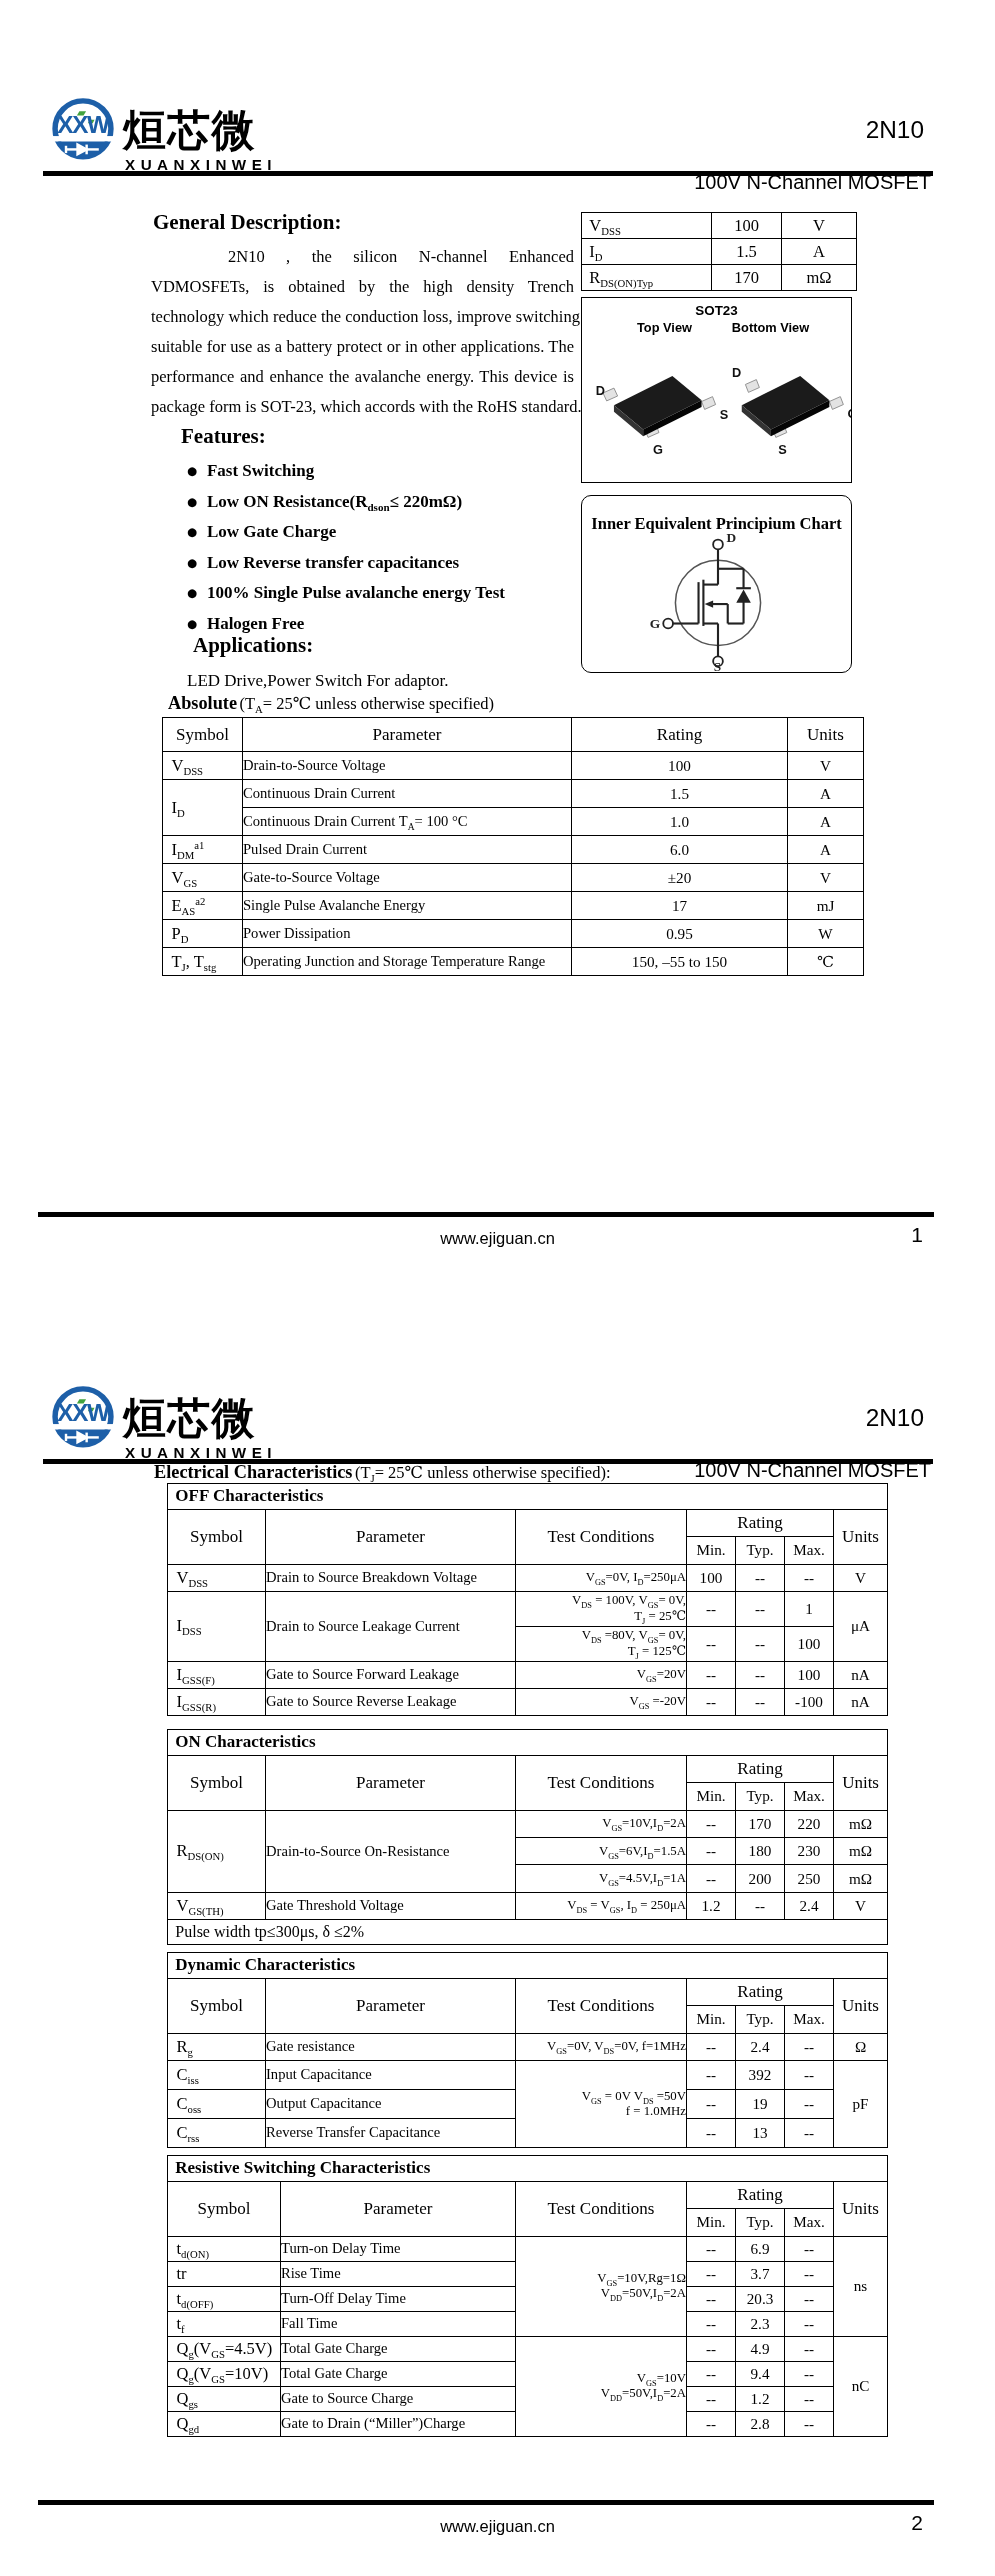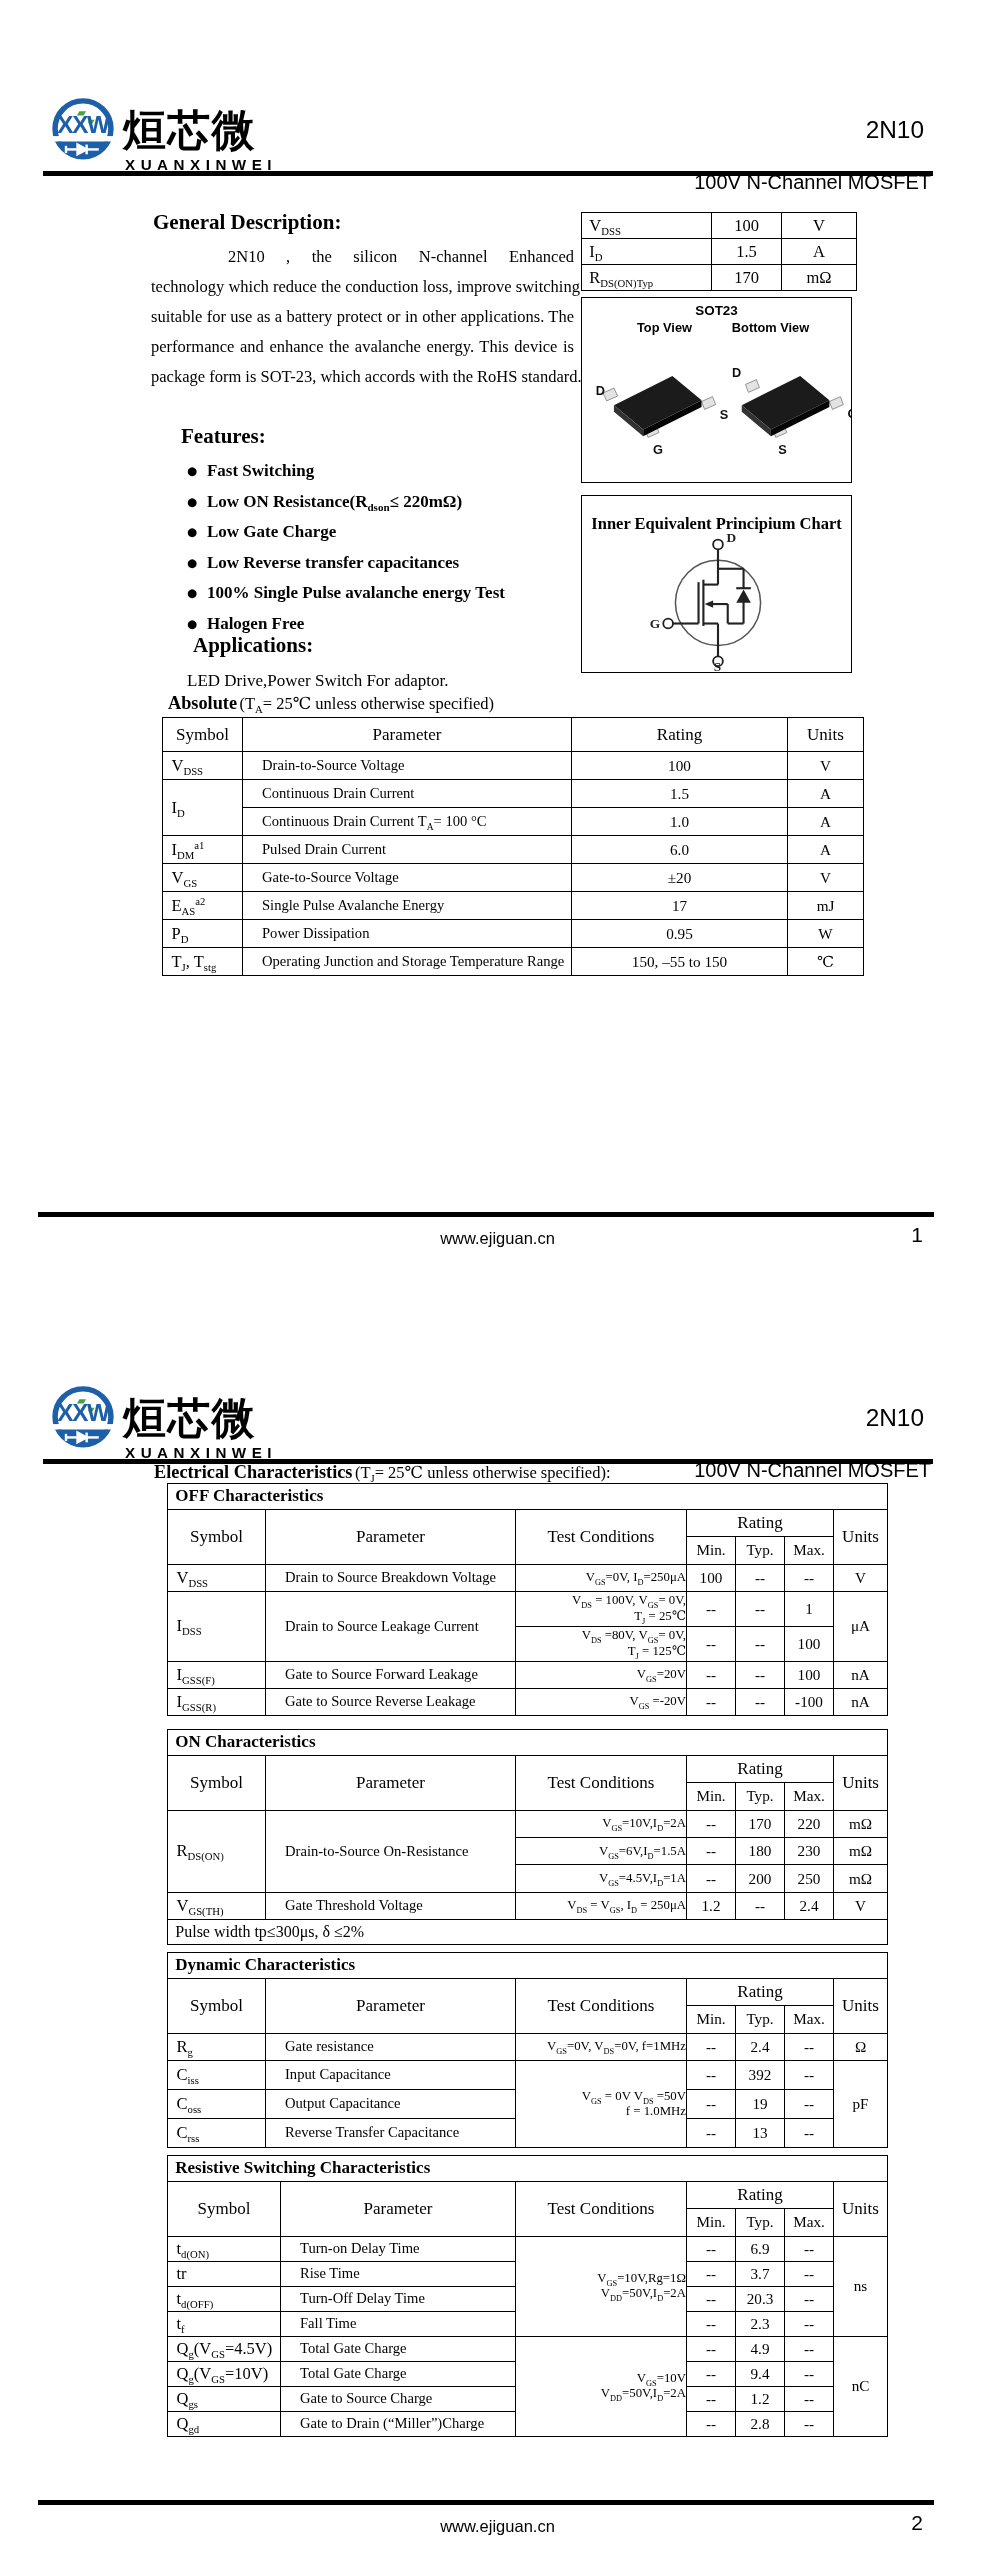--- a/index.html
+++ b/index.html
@@ -60,21 +60,21 @@
 
   
   table.ctable { position:absolute; border-collapse:collapse; table-layout:fixed; border:1.8px solid #000; background:#fff; }
   .ctable td { border:1.2px solid #000; overflow:hidden; }
   .ttitle { font-weight:bold; font-size:17px; padding-left:7.3px; text-align:left; }
   .hc  { text-align:center; font-size:17px; }
   .hb  { border-bottom-width:1.8px !important; }
   tr.grp td { border-top-width:1.8px; }
   tr.sub td { border-top-width:0.6px; }
   td.sym { padding-left:8.5px; font-size:16.5px; text-align:left; }
-  td.par { padding-left:19px; font-size:14.6px; text-align:left;margin-top:28px; }
+  td.par { padding-left:0; font-size:14.6px; text-align:left;margin-top:28px; }
   td.cnd { padding-left:6.1px; font-size:12.8px; line-height:15.2px; text-align:right; }
   td.num { text-align:center; font-size:15.2px; }
   td.unt { text-align:center; font-size:15.2px; }
   td.note { padding-left:7.3px; font-size:16px; text-align:left; }
   .ec-heading { position:absolute; left:154px; top:174px; }
   sub { font-size:65%; line-height:0; }
   sup { font-size:65%; line-height:0; }
 </style>
 </head>
 <body>
@@ -100,20 +100,21 @@
   </div>
   <div class="brand-cn">烜芯微</div>
   <div class="brand-en">XUANXINWEI</div>
   <div class="part-no">2N10</div>
   <div class="subtitle">100V N-Channel MOSFET</div>
   <div class="hdr-rule"></div>
 
   <div class="gd-title">General Description:</div>
   <div class="gd-body">
     <div class="gd-line gd-first">2N10 , the silicon N-channel Enhanced</div>
+    <div class="gd-line">VDMOSFETs, is obtained by the high density Trench</div>
     <div class="gd-line">technology which reduce the conduction loss, improve switching</div>
     <div class="gd-line">suitable for use as a battery protect or in other applications. The</div>
     <div class="gd-line">performance and enhance the avalanche energy. This device is</div>
     <div class="gd-line">package form is SOT-23, which accords with the RoHS standard.</div>
   </div>
 
   <table class="stable">
     <colgroup>
         <col style="width:130px">
         <col style="width:70px">
@@ -163,21 +164,21 @@
         <polygon points="262,112 358,64 406,104 310,152" fill="#1b1b1b"></polygon>
         <polygon points="262,112 310,152 310,163 262,123" fill="#333333"></polygon>
         <polygon points="310,152 406,104 406,115 310,163" fill="#050505"></polygon>
         <text x="246" y="66" class="svg-label">D</text>
         <text x="436" y="133" class="svg-label">G</text>
         <text x="322" y="192" class="svg-label">S</text>
       </g>
     </svg>
   </div>
 
-  <div class="obox" style="left:581px;top:495px;width:271px;height:178px;">
+  <div class="obox" style="left:581px;top:495px;width:271px;height:178px;border-radius:10px;">
     <div class="eq-title">Inner Equivalent Principium Chart</div>
     <svg viewBox="0 0 240 230" width="146" height="140" style="position:absolute;left:63px;top:35px;">
       <circle cx="120" cy="118" r="70" fill="none" stroke="#555" stroke-width="2.5"></circle>
       <g stroke="#222" stroke-width="3.5" fill="none">
         <line x1="120" y1="30" x2="120" y2="88"></line>
         <line x1="96" y1="88" x2="120" y2="88"></line>
         <line x1="96" y1="80" x2="96" y2="156"></line>
         <line x1="88" y1="84" x2="88" y2="152"></line>
         <line x1="46" y1="152" x2="88" y2="152"></line>
         <line x1="110" y1="120" x2="136" y2="120"></line>

